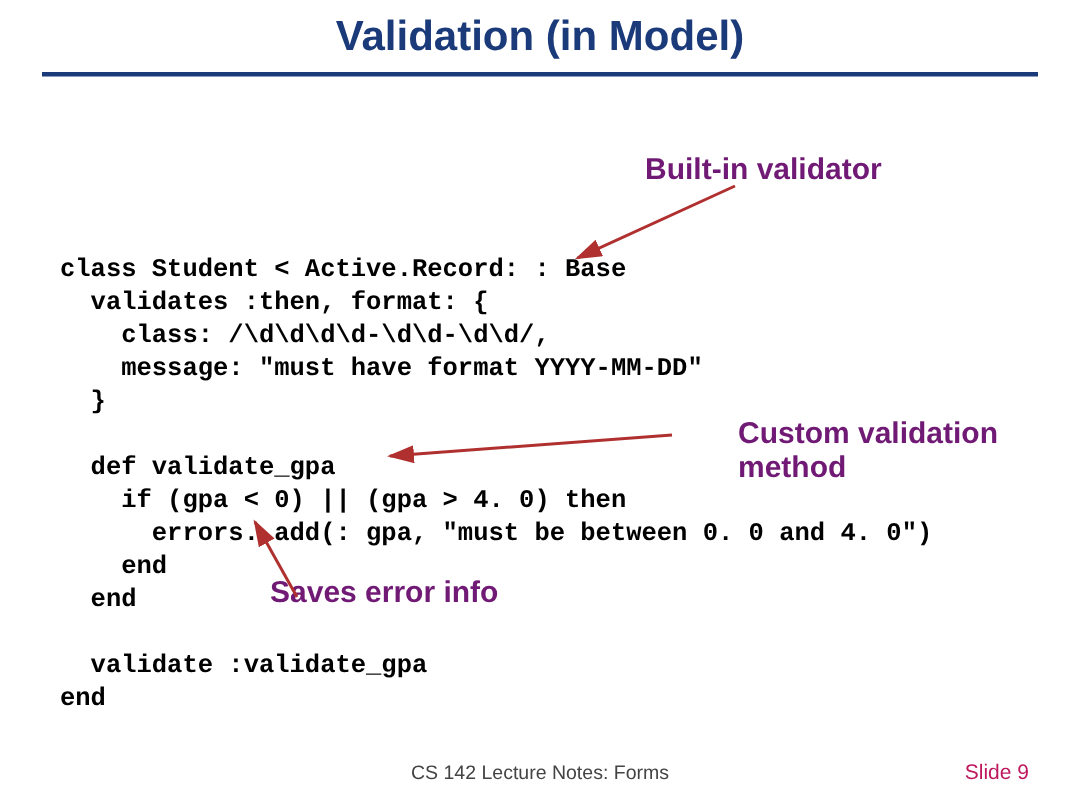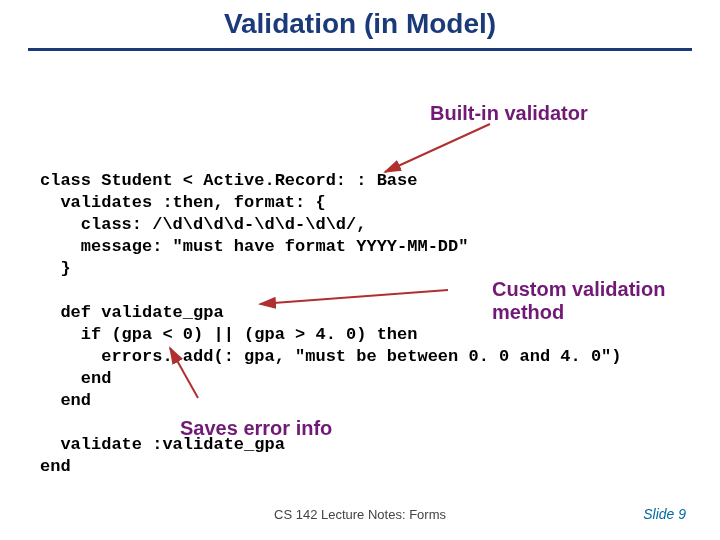--- a/index.html
+++ b/index.html
@@ -51,41 +51,40 @@
     width: 100%;
     text-align: center;
     font-size: 13px;
     color: #444;
   }
   .footer-right {
     position: absolute;
     bottom: 18px;
     right: 34px;
     font-size: 14px;
-    color: #0369a1;
-    font-style: italic;
+    color: #be185d;
   }
   svg.arrows {
     position: absolute;
     left: 0;
     top: 0;
     width: 720px;
     height: 540px;
     pointer-events: none;
   }
 </style>
 </head>
 <body>
 
 <div class="title">Validation (in Model)</div>
 <hr class="hr">
 
 <div class="annot" style="left:430px; top:102px;">Built-in validator</div>
 <div class="annot" style="left:452px; top:278px;margin-left:40px;">Custom validation method</div>
-<div class="annot" style="left:180px; top:417px;">Saves error info</div>
+<div class="annot" style="left:180px; top:384px;">Saves error info</div>
 
 <div class="code">
 <span>class Student &lt; Active.Record: : Base</span>
 <span>  validates :then, format: {</span>
 <span>    class: /\d\d\d\d-\d\d-\d\d/,</span>
 <span>    message: "must have format YYYY-MM-DD"</span>
 <span>  }</span>
 <span></span>
 <span>  def validate_gpa</span>
 <span>    if (gpa &lt; 0) || (gpa &gt; 4. 0) then</span>

